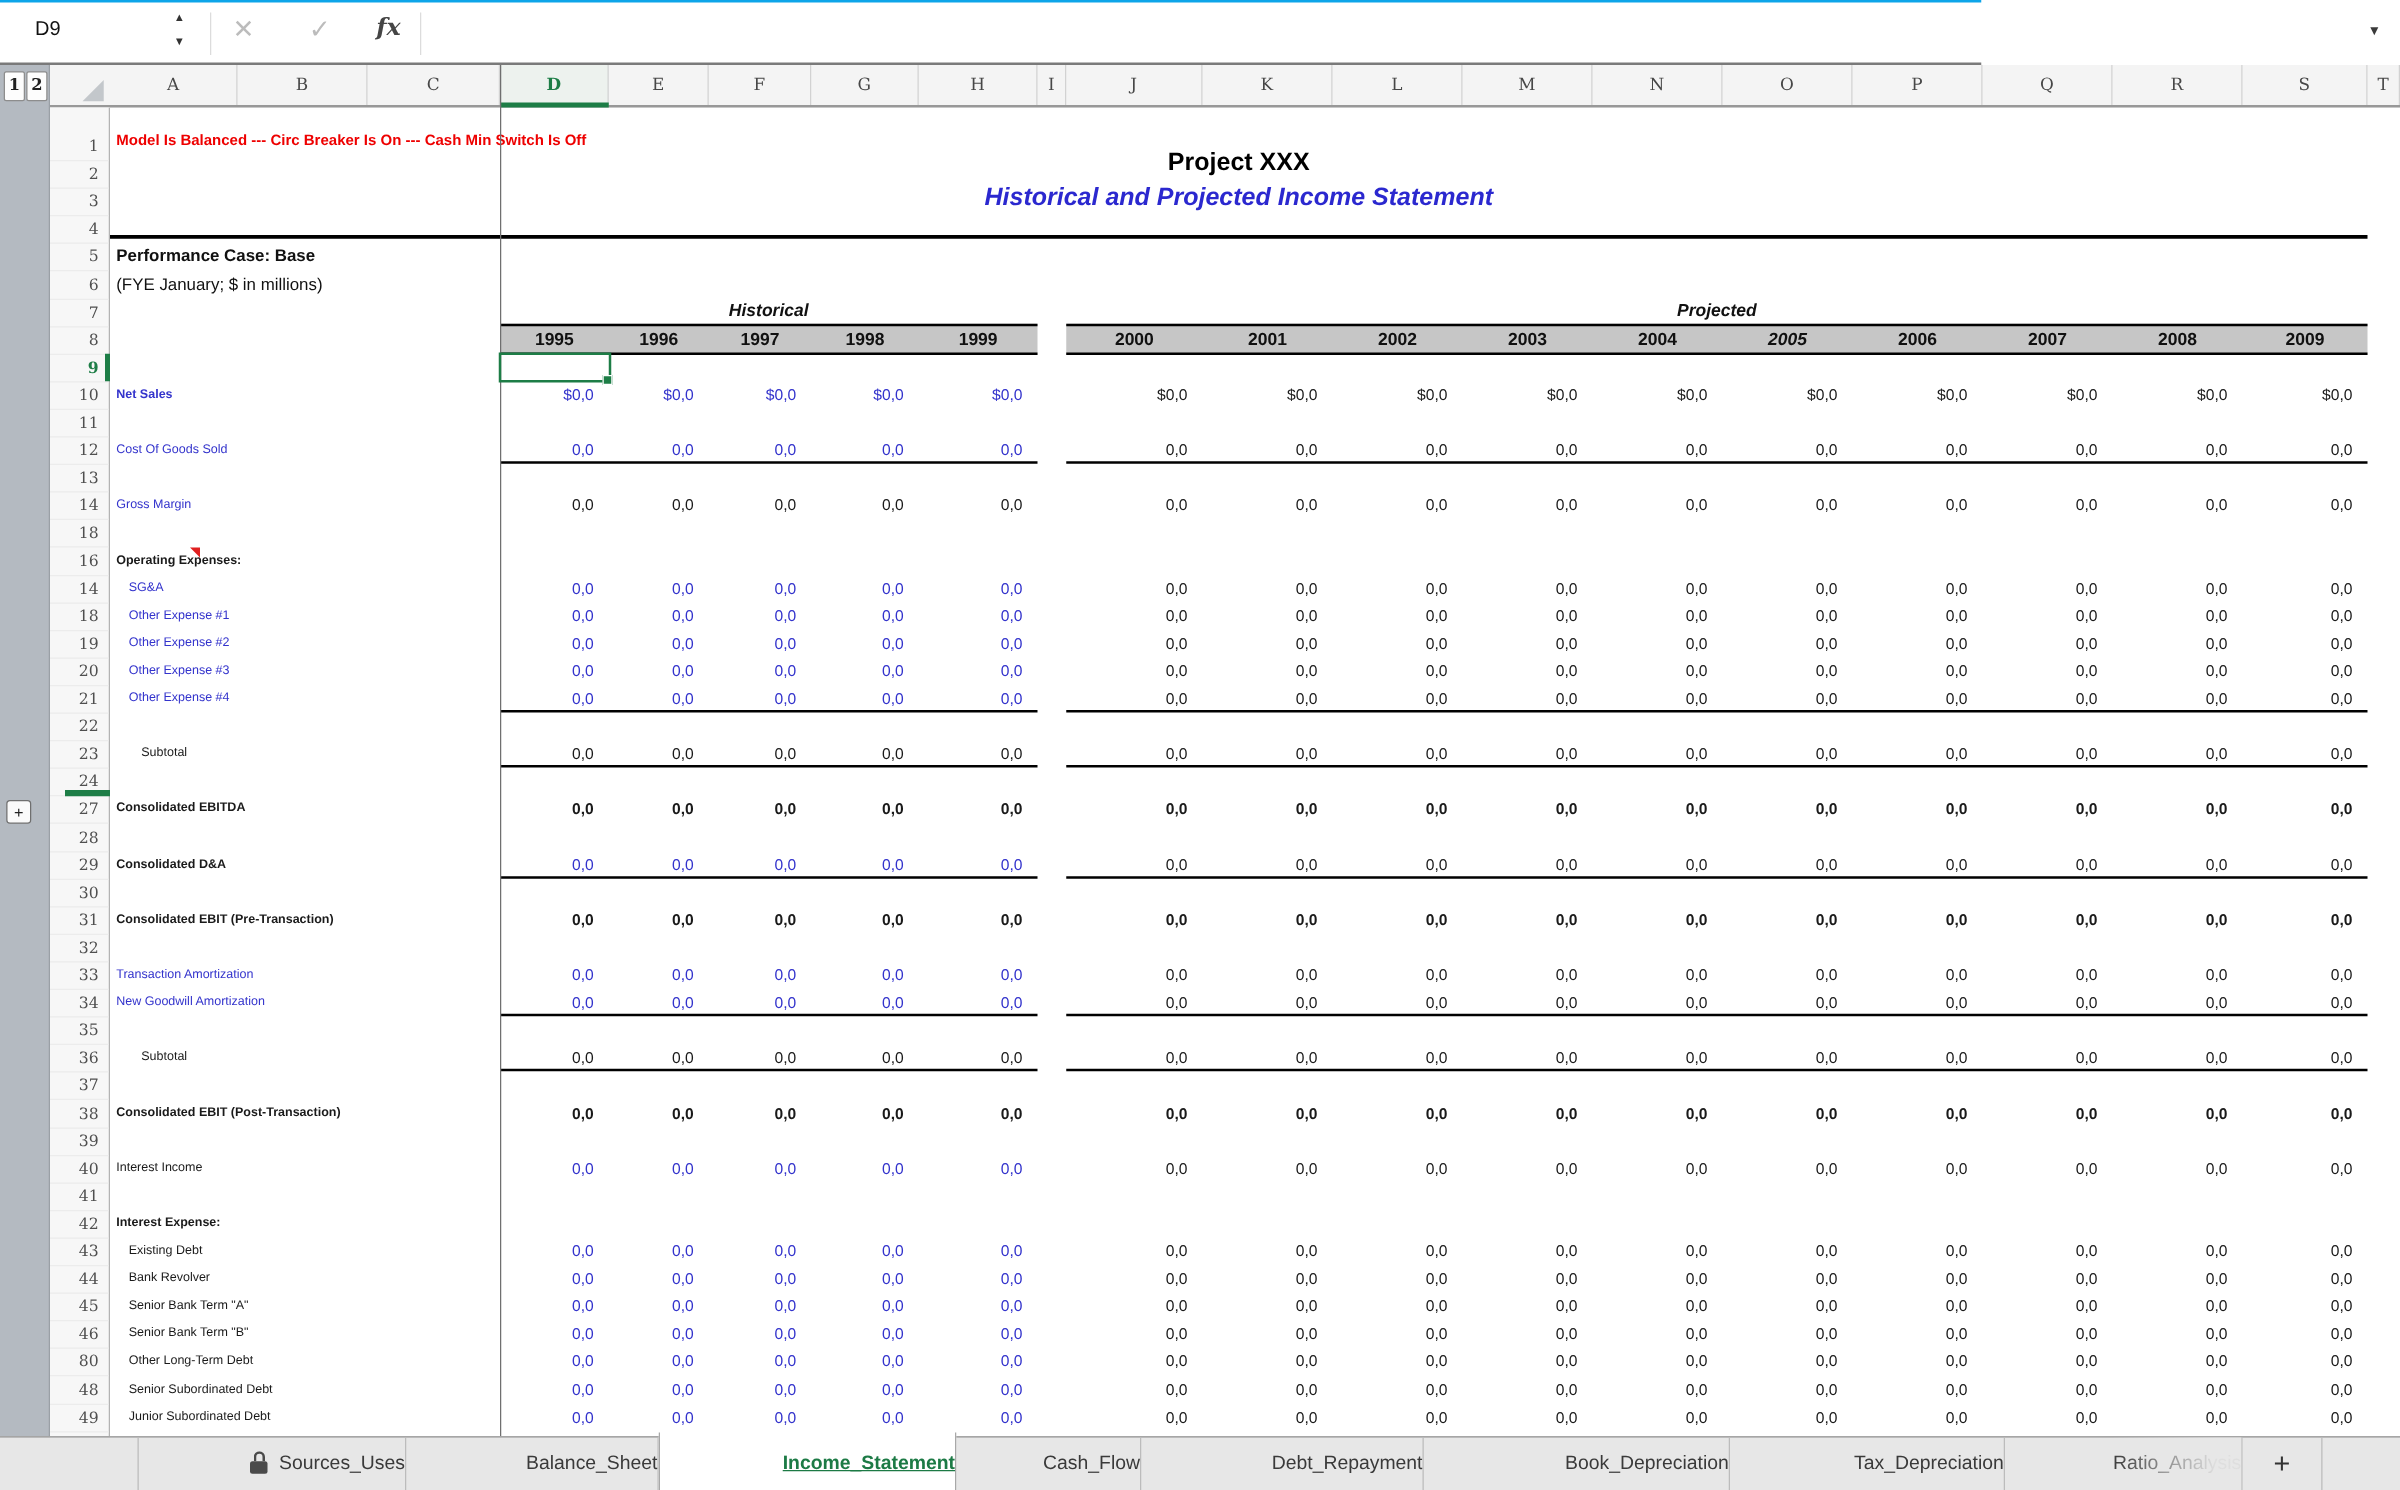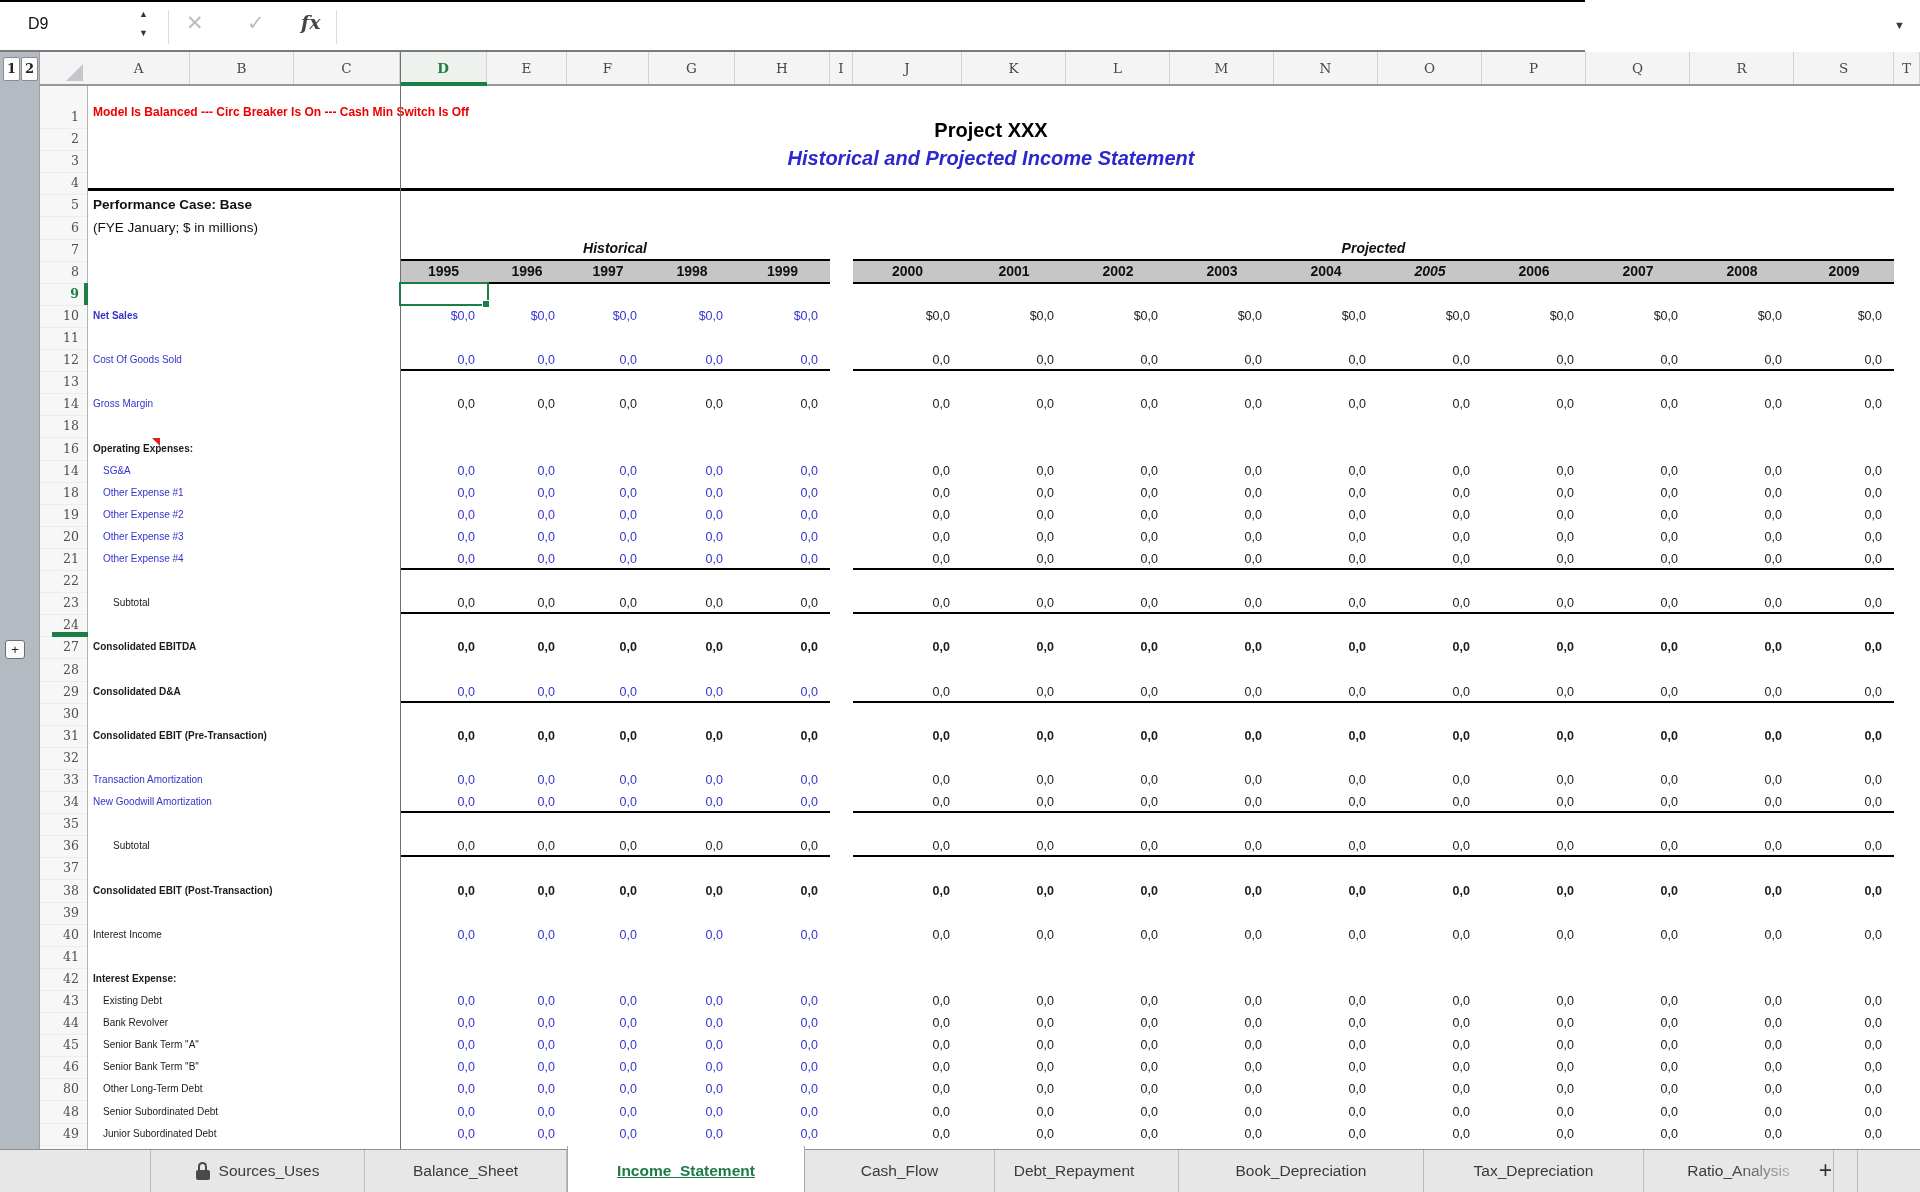--- a/index.html
+++ b/index.html
@@ -1,21 +1,21 @@
 <!DOCTYPE html>
 <html><head>
 <meta charset="utf-8">
 <style>
   html,body{margin:0;padding:0;background:#fff;}
   body{width:1920px;height:1192px;position:relative;overflow:hidden;
        font-family:"Liberation Sans",sans-serif;-webkit-font-smoothing:antialiased;}
   .abs{position:absolute;}
   
   #formula-bar{left:0;top:0;width:1585px;height:52px;background:#fff;
-    border-top:2px solid #000000;border-bottom:2px solid #7a7a7a;box-sizing:border-box;}
+    border-top:2px solid #0ea5e9;border-bottom:2px solid #7a7a7a;box-sizing:border-box;}
   #name-box{left:28px;top:13px;font-size:16px;color:#111;}
   .spin{left:139px;font-size:9px;color:#333;}
   #fb-cancel{left:186px;top:9px;font-size:21px;color:#bcbcbc;}
   #fb-confirm{left:247px;top:9px;font-size:21px;color:#bcbcbc;}
   #fb-fx{left:301px;top:9px;font-family:"DejaVu Serif",serif;font-style:italic;font-weight:bold;
     font-size:19px;color:#454545;}
   .fb-sep{top:8px;width:1px;height:34px;background:#dcdcdc;}
   #fb-expand{left:1894px;top:17px;font-size:11px;color:#3a3a3a;}
   
   #gutter{left:0;top:52px;width:40px;height:1097px;background:#b4bac1;border-right:1px solid #9aa0a6;box-sizing:border-box;}
@@ -59,22 +59,22 @@
   .cv{position:absolute;height:22px;line-height:22px;text-align:right;font-size:12.5px;color:#1a1a1a;z-index:2;}
   .blue{color:#3333cc;}
   .b{font-weight:bold;}
   .ul{position:absolute;height:2px;background:#000;z-index:2;}
   #comment-tri{left:152px;top:438px;width:0;height:0;border-top:8px solid #e02020;border-left:8px solid transparent;z-index:3;}
   #sel-rect{left:399px;top:282px;width:90px;height:24px;border:2px solid #1d7d46;box-sizing:border-box;z-index:7;}
   #sel-handle{left:482px;top:300px;width:8px;height:8px;background:#1d7d46;border:1px solid #fff;box-sizing:border-box;z-index:8;}
   
   #tab-bar{left:0;top:1149px;width:1920px;height:43px;background:#e7e7e7;
     border-top:1px solid #8f8f8f;box-sizing:border-box;z-index:6;}
-  .tab{position:absolute;top:1150px;height:42px;line-height:41px;text-align:center;
-    font-size:15.5px;color:#3a3a3a;border-right:1px solid #bcbcbc;box-sizing:border-box;z-index:7;white-space:nowrap;margin-left:40px;}
+  .tab{position:absolute;top:1150px;height:42px;line-height:41px;text-align:right;
+    font-size:15.5px;color:#3a3a3a;border-right:1px solid #bcbcbc;box-sizing:border-box;z-index:7;white-space:nowrap;}
   .tab.first{border-left:1px solid #bcbcbc;}
   .tab.active{top:1146px;height:46px;line-height:49px;background:#fff;color:#1c7a45;font-weight:bold;
     text-decoration:underline;border-left:1px solid #a8a8a8;border-right:1px solid #a8a8a8;z-index:8;}
   .fade-ov{position:absolute;right:0;top:0;width:55%;height:100%;
     background:linear-gradient(90deg,rgba(231,231,231,0) 0%,rgba(231,231,231,0.95) 80%);}
   .lockwrap{display:inline-block;vertical-align:-4px;margin-right:9px;}
   .lock-shackle{width:9px;height:8px;border:2.5px solid #4a4a4a;border-bottom:none;
     border-radius:6px 6px 0 0;margin:0 auto;box-sizing:border-box;}
   .lock-body{width:14px;height:10px;background:#4a4a4a;border-radius:2px;}
   #add-tab{left:1794px;width:64px;top:1150px;height:42px;line-height:40px;position:absolute;
@@ -611,19 +611,19 @@
 <div id="sel-handle" class="abs"></div>
 
 <div id="tab-bar" class="abs">
   
   
 </div>
 <div id="tab-items">
     <div class="tab first" style="left: 110px; width: 215px;"><span class="lockwrap"><div class="lock-shackle"></div><div class="lock-body"></div></span><span>Sources_Uses</span></div>
     <div class="tab" style="left: 325px; width: 202px;"><span>Balance_Sheet</span></div>
     <div class="tab active" style="left: 527px; width: 238px;"><span>Income_Statement</span></div>
-    <div class="tab" style="left: 765px; width: 190px;"><span>Cash_Flow</span></div>
+    <div class="tab" style="left: 765px; width: 148px;"><span>Cash_Flow</span></div>
     <div class="tab" style="left: 930px; width: 209px;"><span>Debt_Repayment</span></div>
     <div class="tab" style="left: 1139px; width: 245px;"><span>Book_Depreciation</span></div>
     <div class="tab" style="left: 1384px; width: 220px;"><span>Tax_Depreciation</span></div>
     <div class="tab" style="left: 1604px; width: 190px;"><span>Ratio_Analysis</span><div class="fade-ov"></div></div>
   </div>
 <div id="add-tab">+</div>
 
 </body></html>

